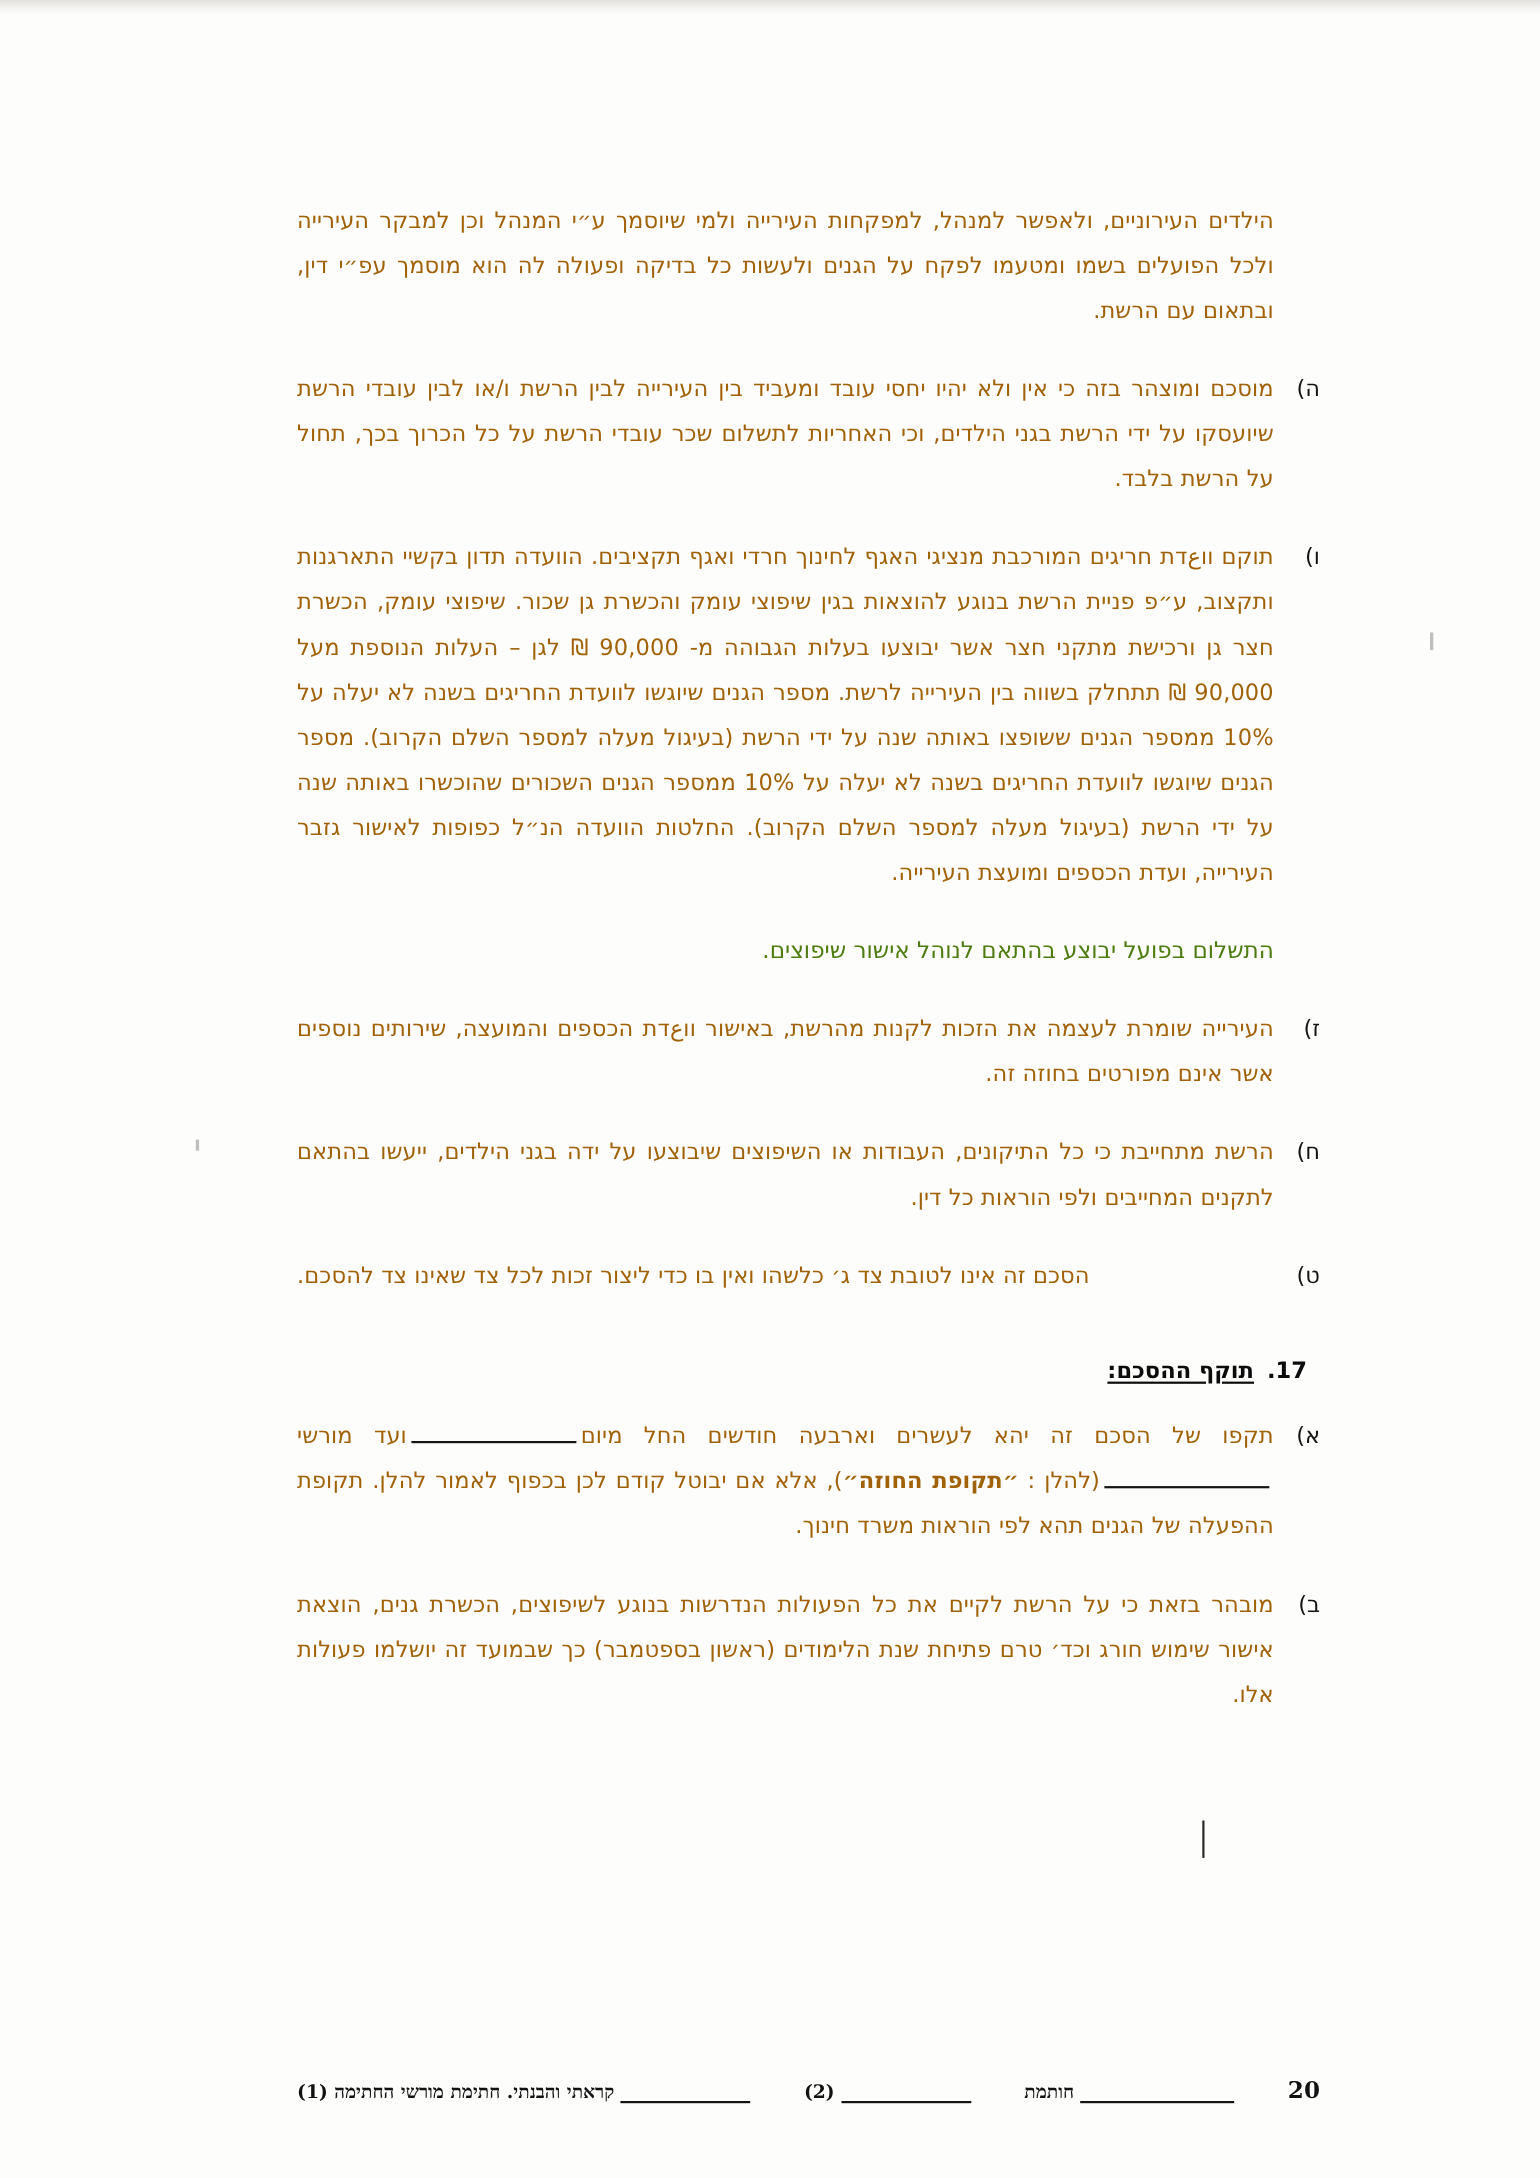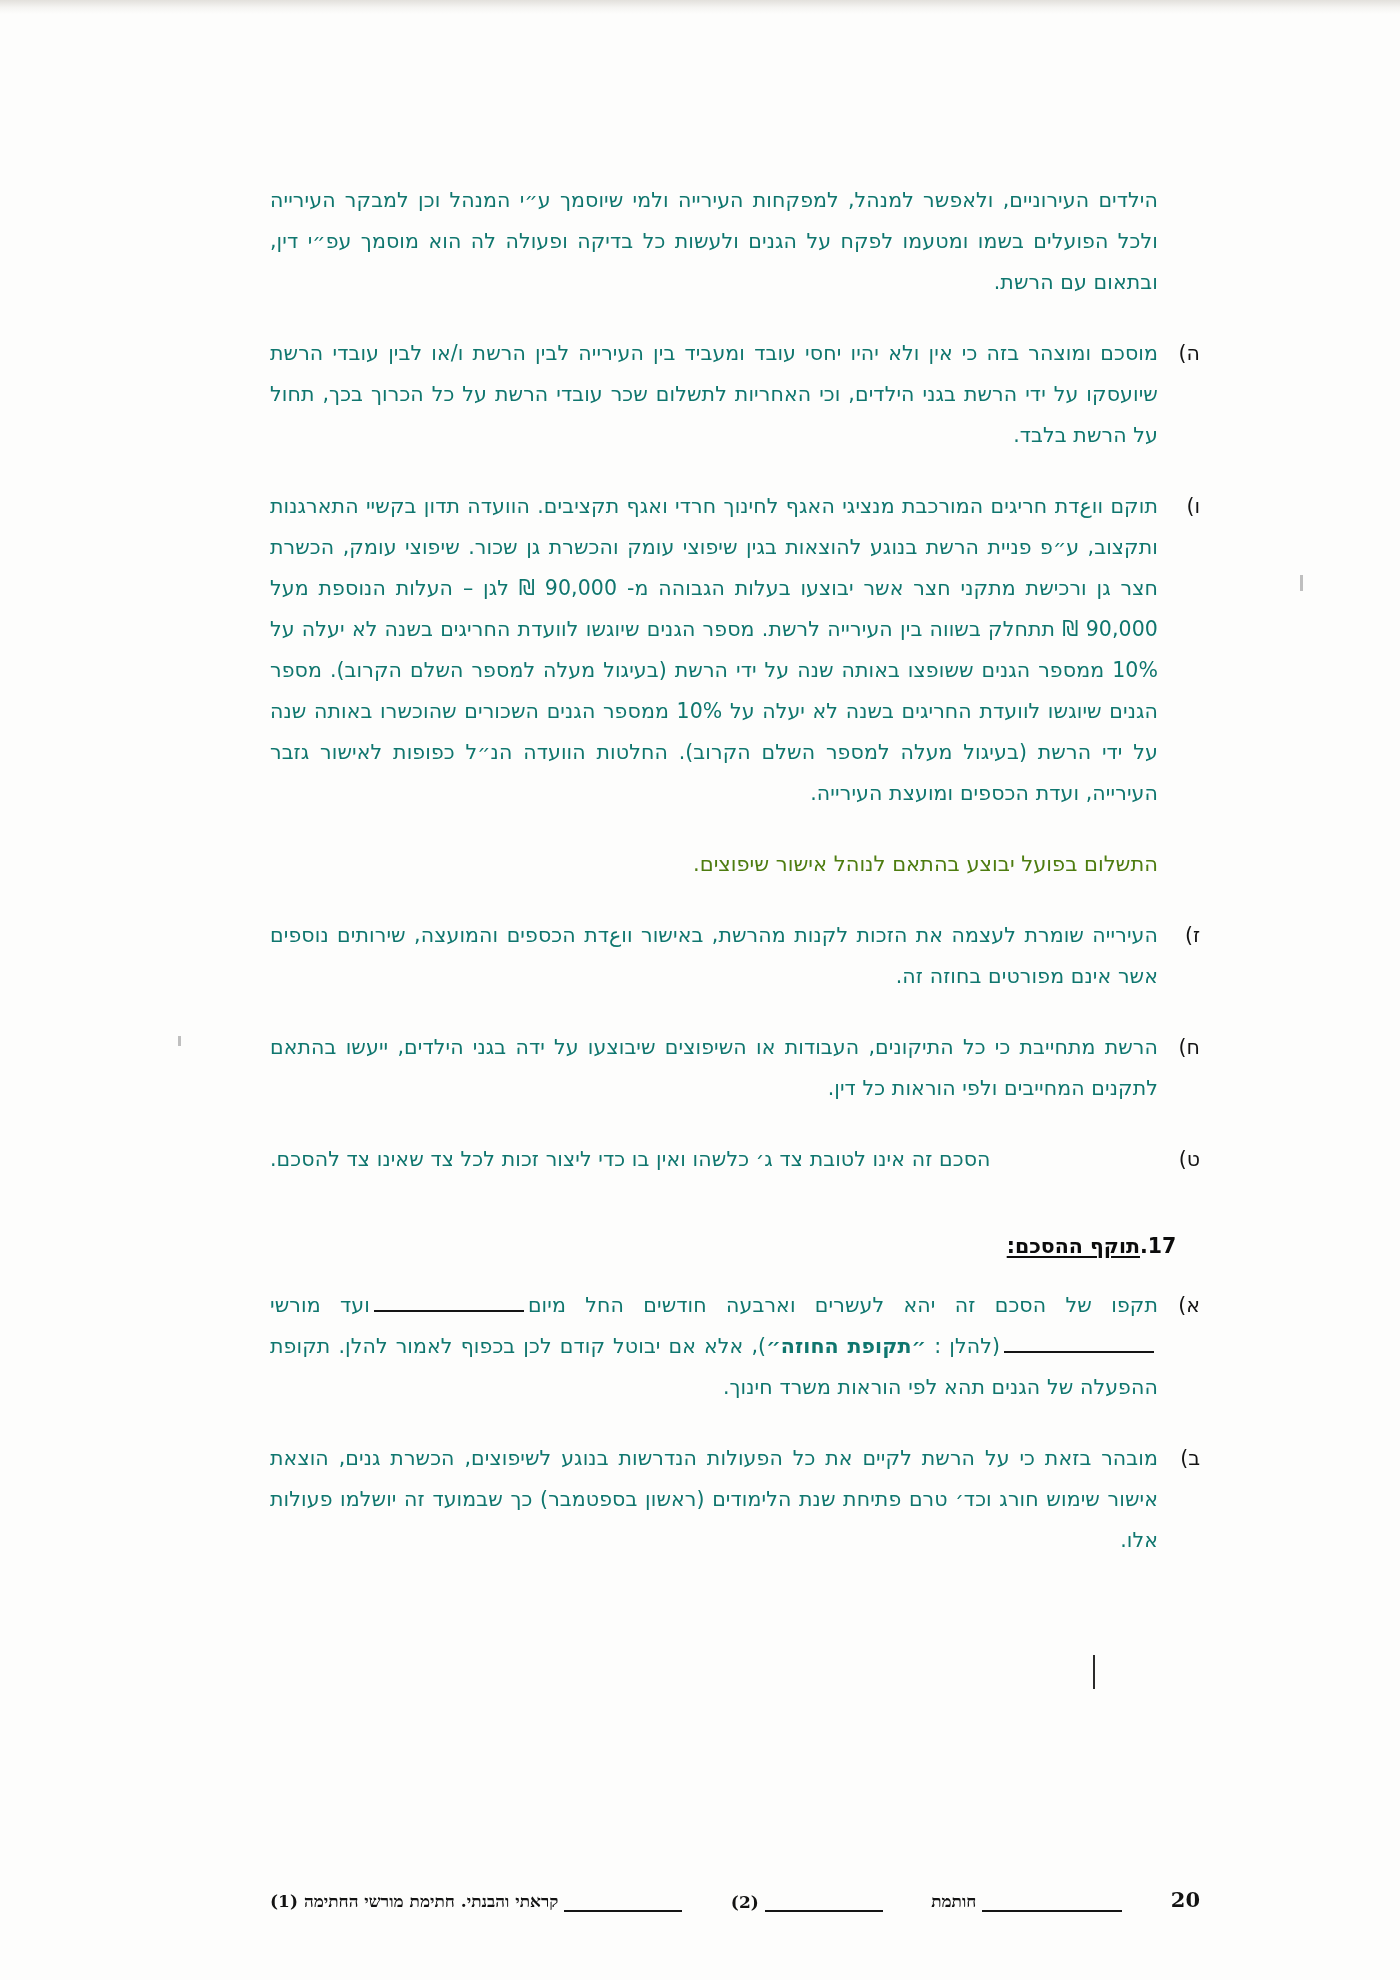--- a/index.html
+++ b/index.html
@@ -50,21 +50,21 @@
     font-size: 20.5px;
     line-height: 41px;
     color: #141414;
     text-align: right;
     white-space: nowrap;
   }
   .body-text {
     flex: 1 1 auto;
     font-size: 20.5px;
     line-height: 41px;
-    color: #0f766e;
+    color: #a16207;
     text-align: justify;
     text-justify: inter-word;
     letter-spacing: .1px;
   }
   .body-text.last-center { text-align: left; }
   .no-marker { padding-right: 42px; }
   .indent-block {
     font-size: 21px;
     line-height: 41px;
     color: #4d7c0f;
@@ -77,21 +77,21 @@
     line-height: 41px;
     font-weight: bold;
     color: #0c0c0c;
     margin-bottom: 18px;
     display: flex;
     flex-direction: row;
     align-items: flex-start;
   }
   .heading .hnum {
     flex: 0 0 60px;
-    text-align: left;
+    text-align: center;
   }
   .heading .htitle {
     text-decoration: underline;
     text-underline-offset: 3px;
   }
   b, .bold { font-weight: bold; }
   .blank-line {
     display: inline-block;
     border-bottom: 2px solid #151515;
     vertical-align: baseline;

